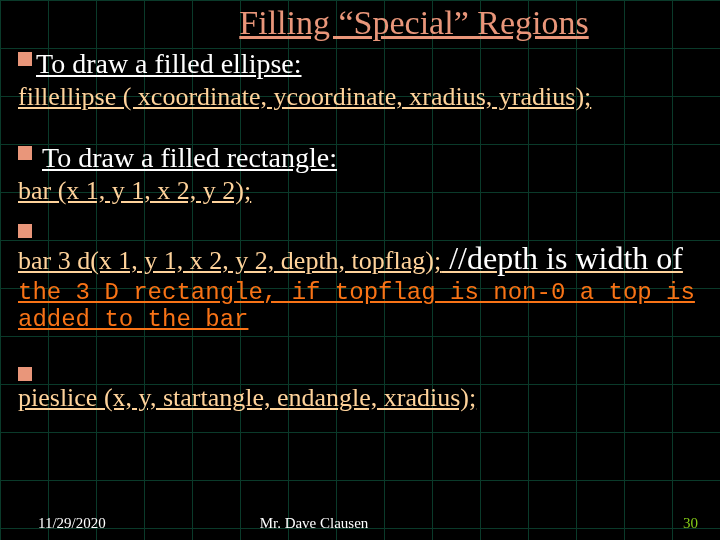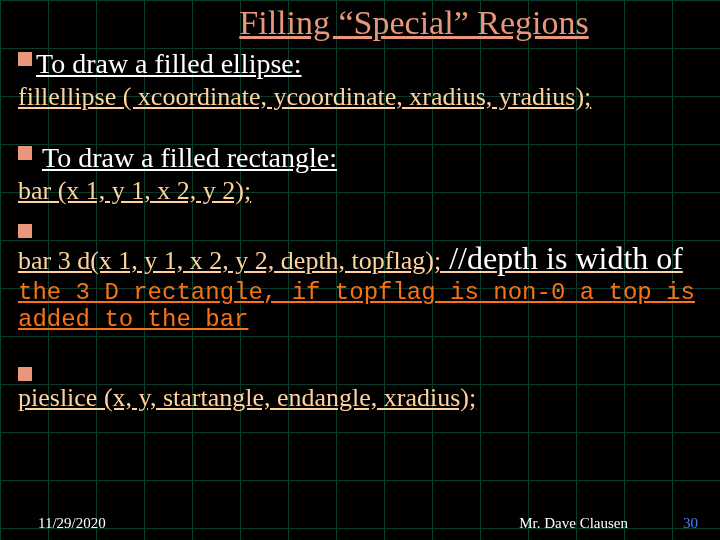--- a/index.html
+++ b/index.html
@@ -73,22 +73,22 @@
     bottom: 8px;
     left: 0;
     width: 720px;
     display: flex;
     justify-content: space-between;
     align-items: center;
     padding: 0 22px 0 38px;
     font-size: 15px;
     color: #fff;
   }
-  .footer .center { position:absolute; left:0; width:628px; text-align:right; }
-  .footer .right { color: #3b82f6; }
+  .footer .center { position:absolute; left:0; width:628px; text-align:center; }
+  .footer .right { color: #84cc16; }
 </style>
 </head>
 <body>
 
 <div class="title">Filling “Special” Regions</div>
 
 <div class="content">
 
   <div class="bullet-row">
     <span class="sq"></span>

